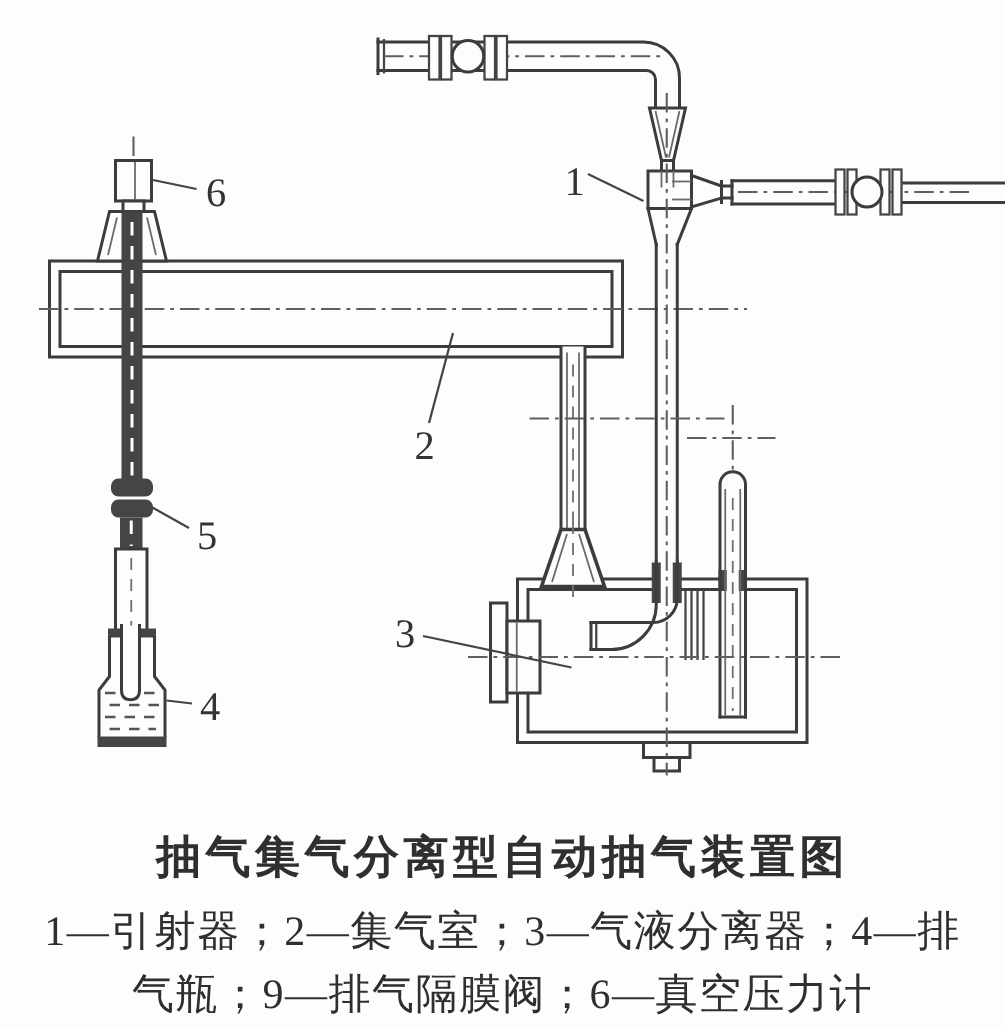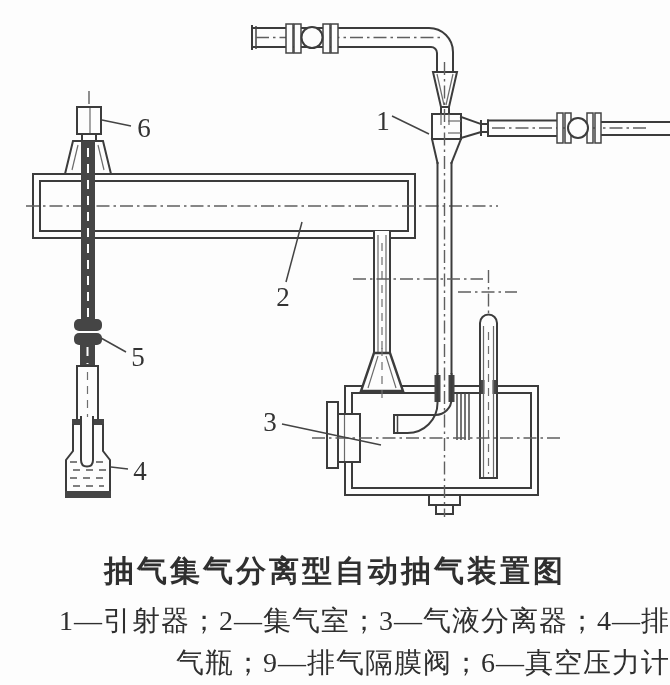--- a/index.html
+++ b/index.html
@@ -1,21 +1,21 @@
 <!DOCTYPE html>
 <html><head>
 <meta charset="utf-8">
 <style>
   html,body{margin:0;padding:0;background:#fdfdfd;}
   .figure{position:relative;width:670px;height:685px;background:#fdfdfd;overflow:hidden;
           font-family:"Liberation Serif","DejaVu Serif",serif;color:#2f2f2f;}
   .figure svg{position:absolute;left:0;top:0;}
   .caption-title{position:absolute;top:551px;left:0;width:670px;text-align:center;
                  font-size:30px;font-weight:bold;letter-spacing:3px;white-space:nowrap;}
-  .caption-line{position:absolute;left:0;width:670px;text-align:right;font-size:28px;
+  .caption-line{position:absolute;left:0;width:670px;text-align:center;font-size:28px;
                 letter-spacing:1px;white-space:nowrap;}
   .legend1{top:602px;}
   .legend2{top:644px;}
   
   .s2{stroke:#3c3c3c;stroke-width:2;fill:none;stroke-linecap:square;}
   .s24{stroke:#3c3c3c;stroke-width:2.4;fill:none;}
   .s15{stroke:#444;stroke-width:1.5;fill:none;}
   .thin{stroke:#6a6a6a;stroke-width:1.2;fill:none;}
   .wf{fill:#fdfdfd;}
   .dark{fill:#454545;stroke:none;}

